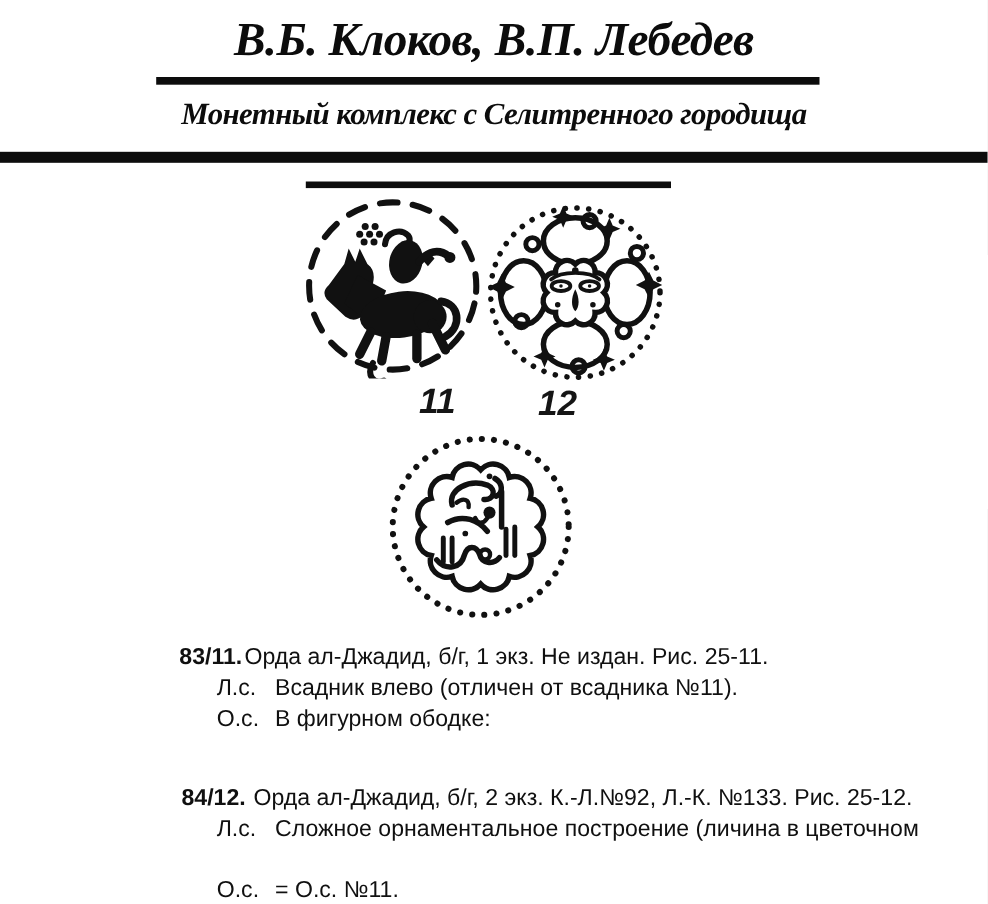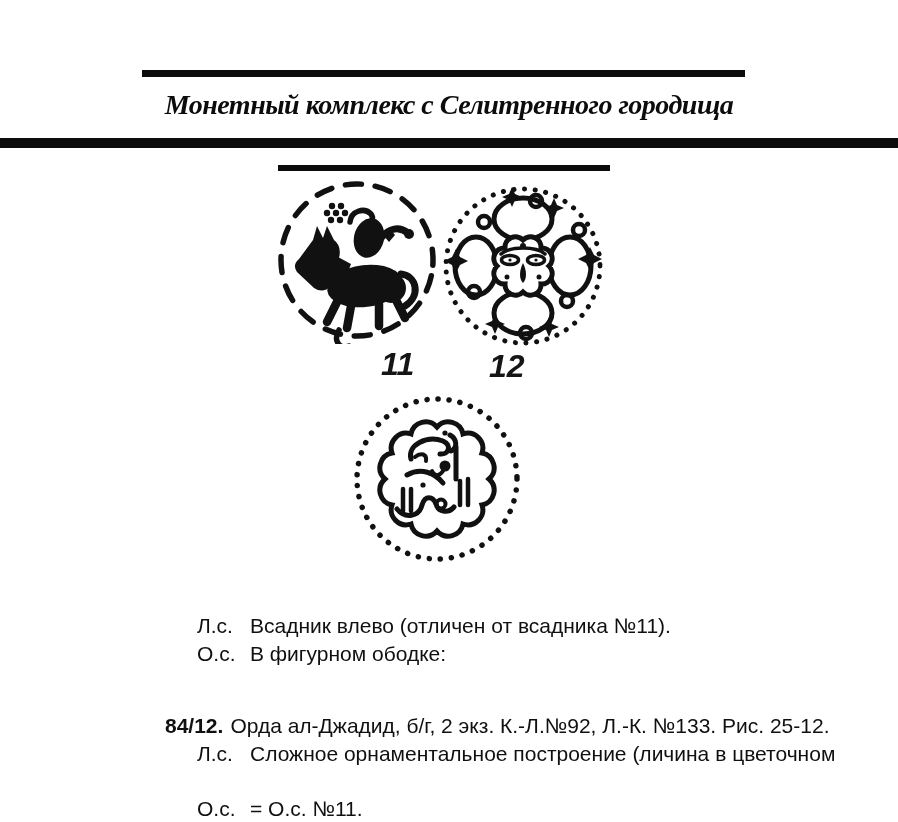--- a/index.html
+++ b/index.html
@@ -25,20 +25,21 @@
     font-size:32px;font-style:italic;font-weight:bold;line-height:1;
     color:#151515;
   }
   svg{display:block;}
 </style>
 </head>
 <body>
 
 <div id="page">
 
+  <div class="abs title" style="top:15px;font-size:43px;">В.Б. Клоков, В.П. Лебедев</div>
   <div class="abs rule" style="top:70px;left:142px;width:603px;height:7px;"></div>
 
   <div class="abs title" style="top:91px;font-size:28px;">Монетный комплекс с Селитренного городища</div>
   <div class="abs rule" style="top:138px;left:0;width:898px;height:10px;"></div>
 
   <div class="abs rule" style="top:165px;left:278px;width:332px;height:6px;"></div>
 
   <div class="abs" style="left:273px;top:176px;">
     <svg width="168" height="168" viewBox="0 0 168 168">
       <g stroke="#111" fill="none" stroke-linecap="round">
@@ -148,20 +149,23 @@
         <path d="M46,116 C54,126 68,124 71,112 C74,102 82,103 85,111 C87,119 97,121 103,114"></path>
         <path d="M92,78 C88,84 83,83 81,78" stroke-width="4"></path>
       </g>
       <circle cx="94" cy="73" r="5.5" fill="#111"></circle>
       <circle cx="94" cy="40" r="2.6" fill="#111"></circle>
       <circle cx="72" cy="92" r="2.6" fill="#111"></circle>
       <circle cx="90" cy="111" r="4.5" stroke="#111" stroke-width="4" fill="none"></circle>
     </svg>
   </div>
 
+  <div class="abs bodyline" style="left:163px;top:585px;">
+    <span class="entry-num">83/11.</span><span style="margin-left:2px;">Орда ал-Джадид, б/г, 1 экз. Не издан. Рис. 25-11.</span>
+  </div>
   <div class="bodyline">
     <span class="lab" style="top:613px;">Л.с.</span>
     <span class="txt" style="top:613px;">Всадник влево (отличен от всадника №11).</span>
   </div>
   <div class="bodyline">
     <span class="lab" style="top:641px;">О.с.</span>
     <span class="txt" style="top:641px;">В фигурном ободке:</span>
   </div>
 
   <div class="abs bodyline" style="left:165px;top:713px;">

